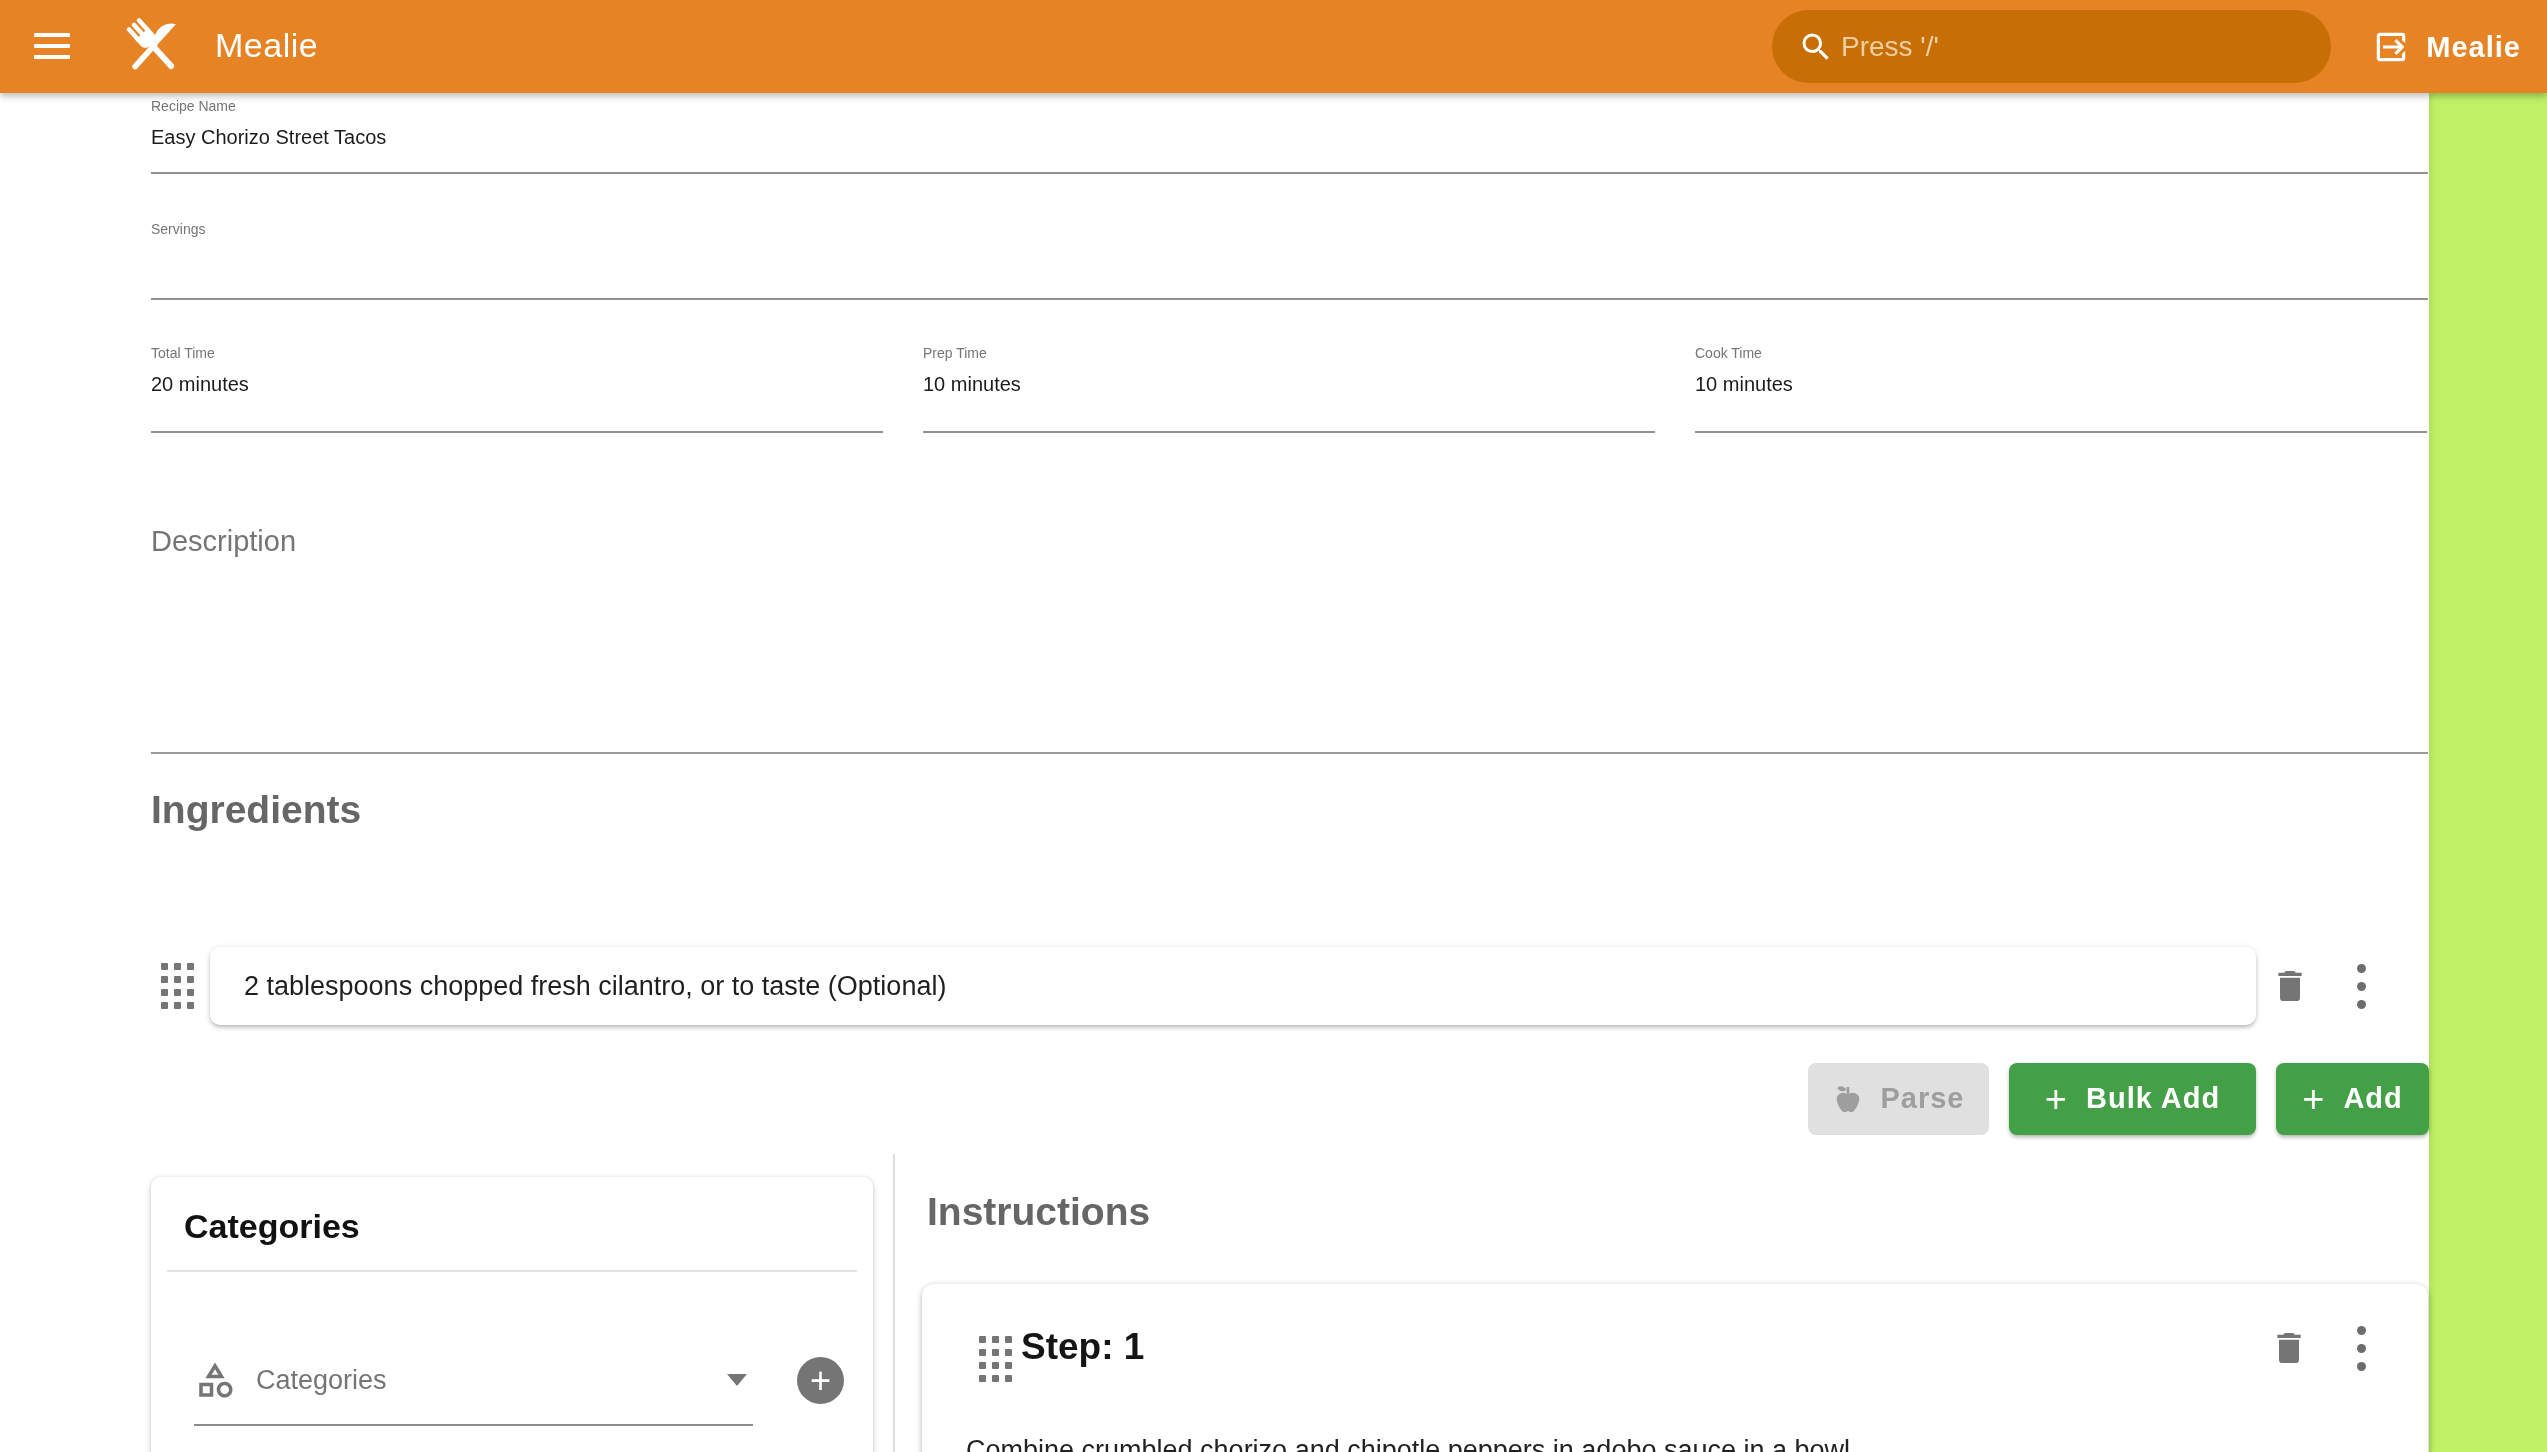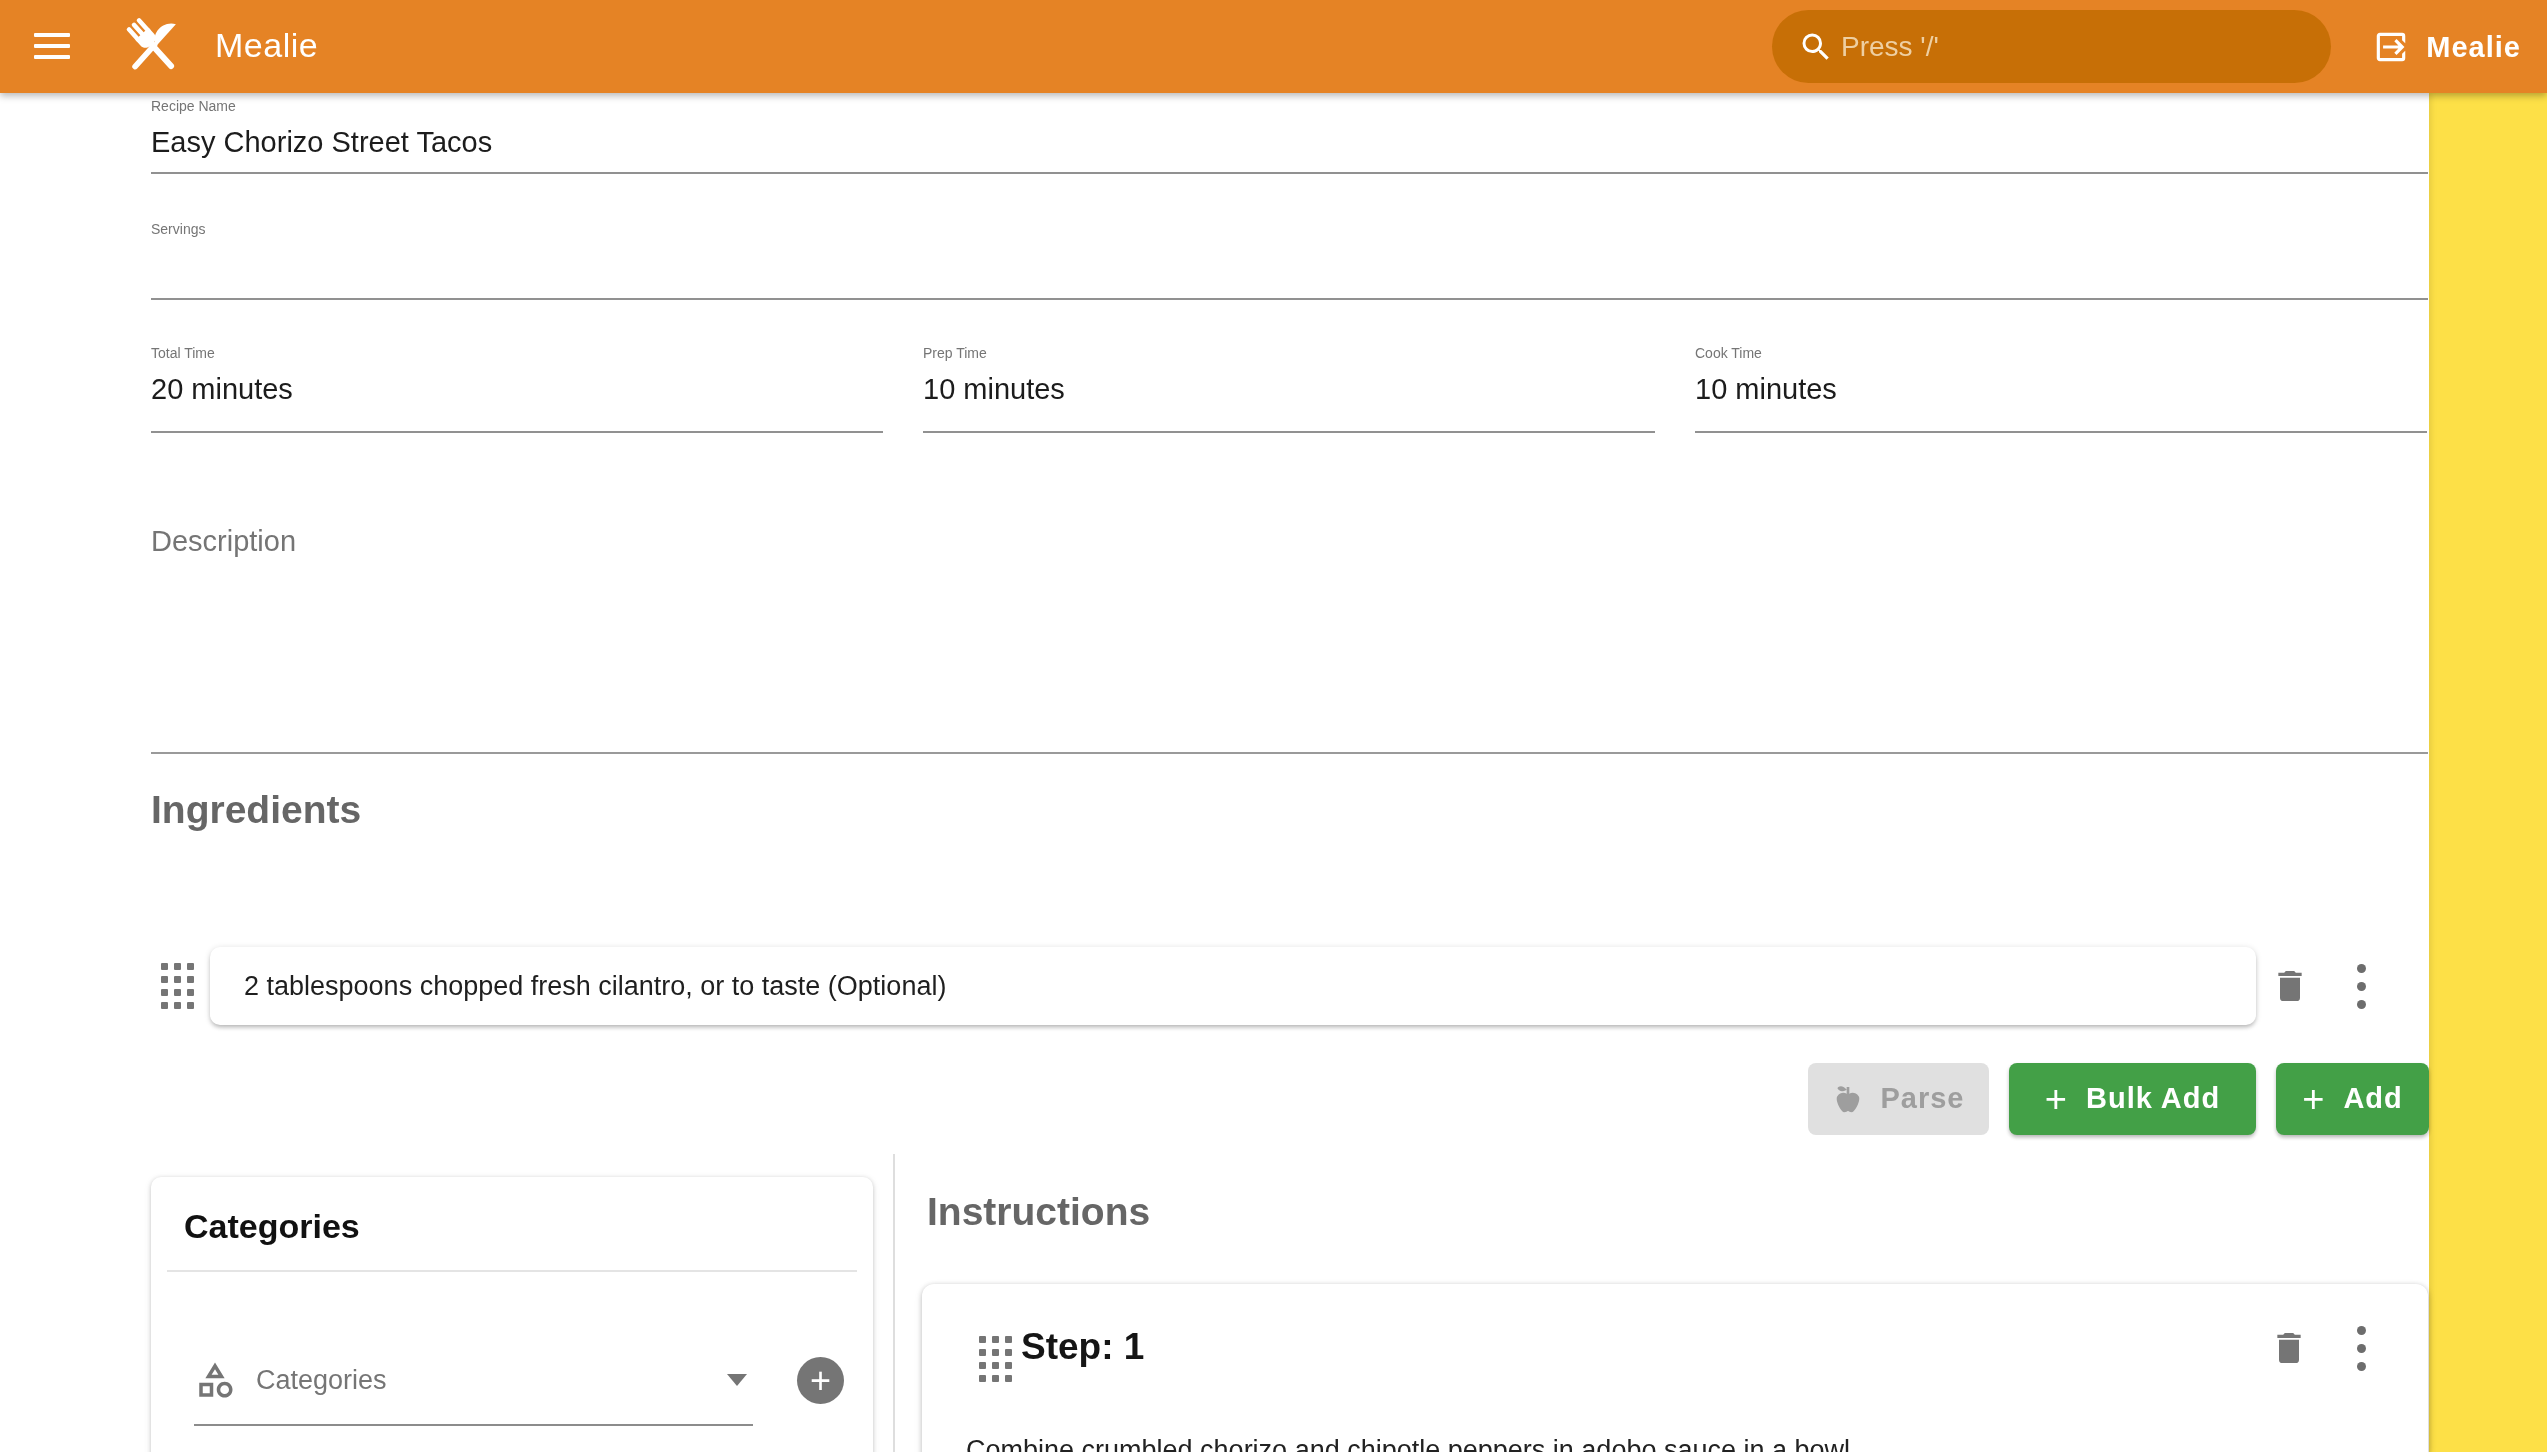--- a/index.html
+++ b/index.html
@@ -1,17 +1,17 @@
 <!DOCTYPE html>
 <html><head>
 <meta charset="utf-8">
 <style>
   html,body{margin:0;padding:0;background:#fafafa;}
   .page{position:relative;width:2547px;height:1453px;overflow:hidden;
-        font-family:"Liberation Sans",sans-serif;background:#fde047;}
+        font-family:"Liberation Sans",sans-serif;background:#bef264;}
   
   .sheet{position:absolute;left:0;top:93px;width:2429px;height:1360px;background:#ffffff;
          box-shadow:2px 0 6px rgba(0,0,0,.10);}
   
   .appbar{position:absolute;left:0;top:0;width:2547px;height:93px;background:#E58325;
           box-shadow:0 3px 7px rgba(0,0,0,.28);display:flex;align-items:center;z-index:20;}
   .menu-btn{position:absolute;left:34px;top:24px;width:44px;height:44px;display:flex;
             flex-direction:column;justify-content:center;gap:7px;cursor:pointer;}
   .menu-btn span{display:block;width:36px;height:4px;background:#fff;border-radius:1px;}
   .logo{position:absolute;left:117px;top:10px;width:72px;height:72px;}
@@ -21,21 +21,21 @@
   .searchbox svg{flex:0 0 auto;}
   .searchbox input{border:none;outline:none;background:transparent;color:#fff;font-size:28px;
                    margin-left:5px;width:418px;font-family:inherit;}
   .searchbox input::placeholder{color:#eecfa2;opacity:1;}
   .logout{position:absolute;right:26px;top:22px;height:50px;display:flex;align-items:center;gap:16px;cursor:pointer;}
   .logout .lbl{color:#fff;font-size:29px;font-weight:700;letter-spacing:1px;}
   
   .field{position:absolute;border-bottom:2px solid #919191;box-sizing:border-box;}
   .field .flabel{font-size:14px;color:#757575;}
   .field input{display:block;border:none;outline:none;background:transparent;font-family:inherit;
-               font-size:29px;color:#1c1c1c;margin-top:12px;padding:0;width:100%;}
+               font-size:20px;color:#1c1c1c;margin-top:12px;padding:0;width:100%;}
   .f-recipe{left:151px;top:98px;width:2277px;height:76px;}
   .f-servings{left:151px;top:221px;width:2277px;height:79px;}
   .f-total{left:151px;top:345px;width:732px;height:88px;}
   .f-prep{left:923px;top:345px;width:732px;height:88px;}
   .f-cook{left:1695px;top:345px;width:732px;height:88px;}
   .f-desc{left:151px;top:525px;width:2277px;height:229px;border-bottom:2px solid #9a9a9a;}
   
   .sec-head{position:absolute;font-size:39px;font-weight:700;color:#666;}
   
   .ing-row{position:absolute;left:0;width:2547px;height:78px;}

